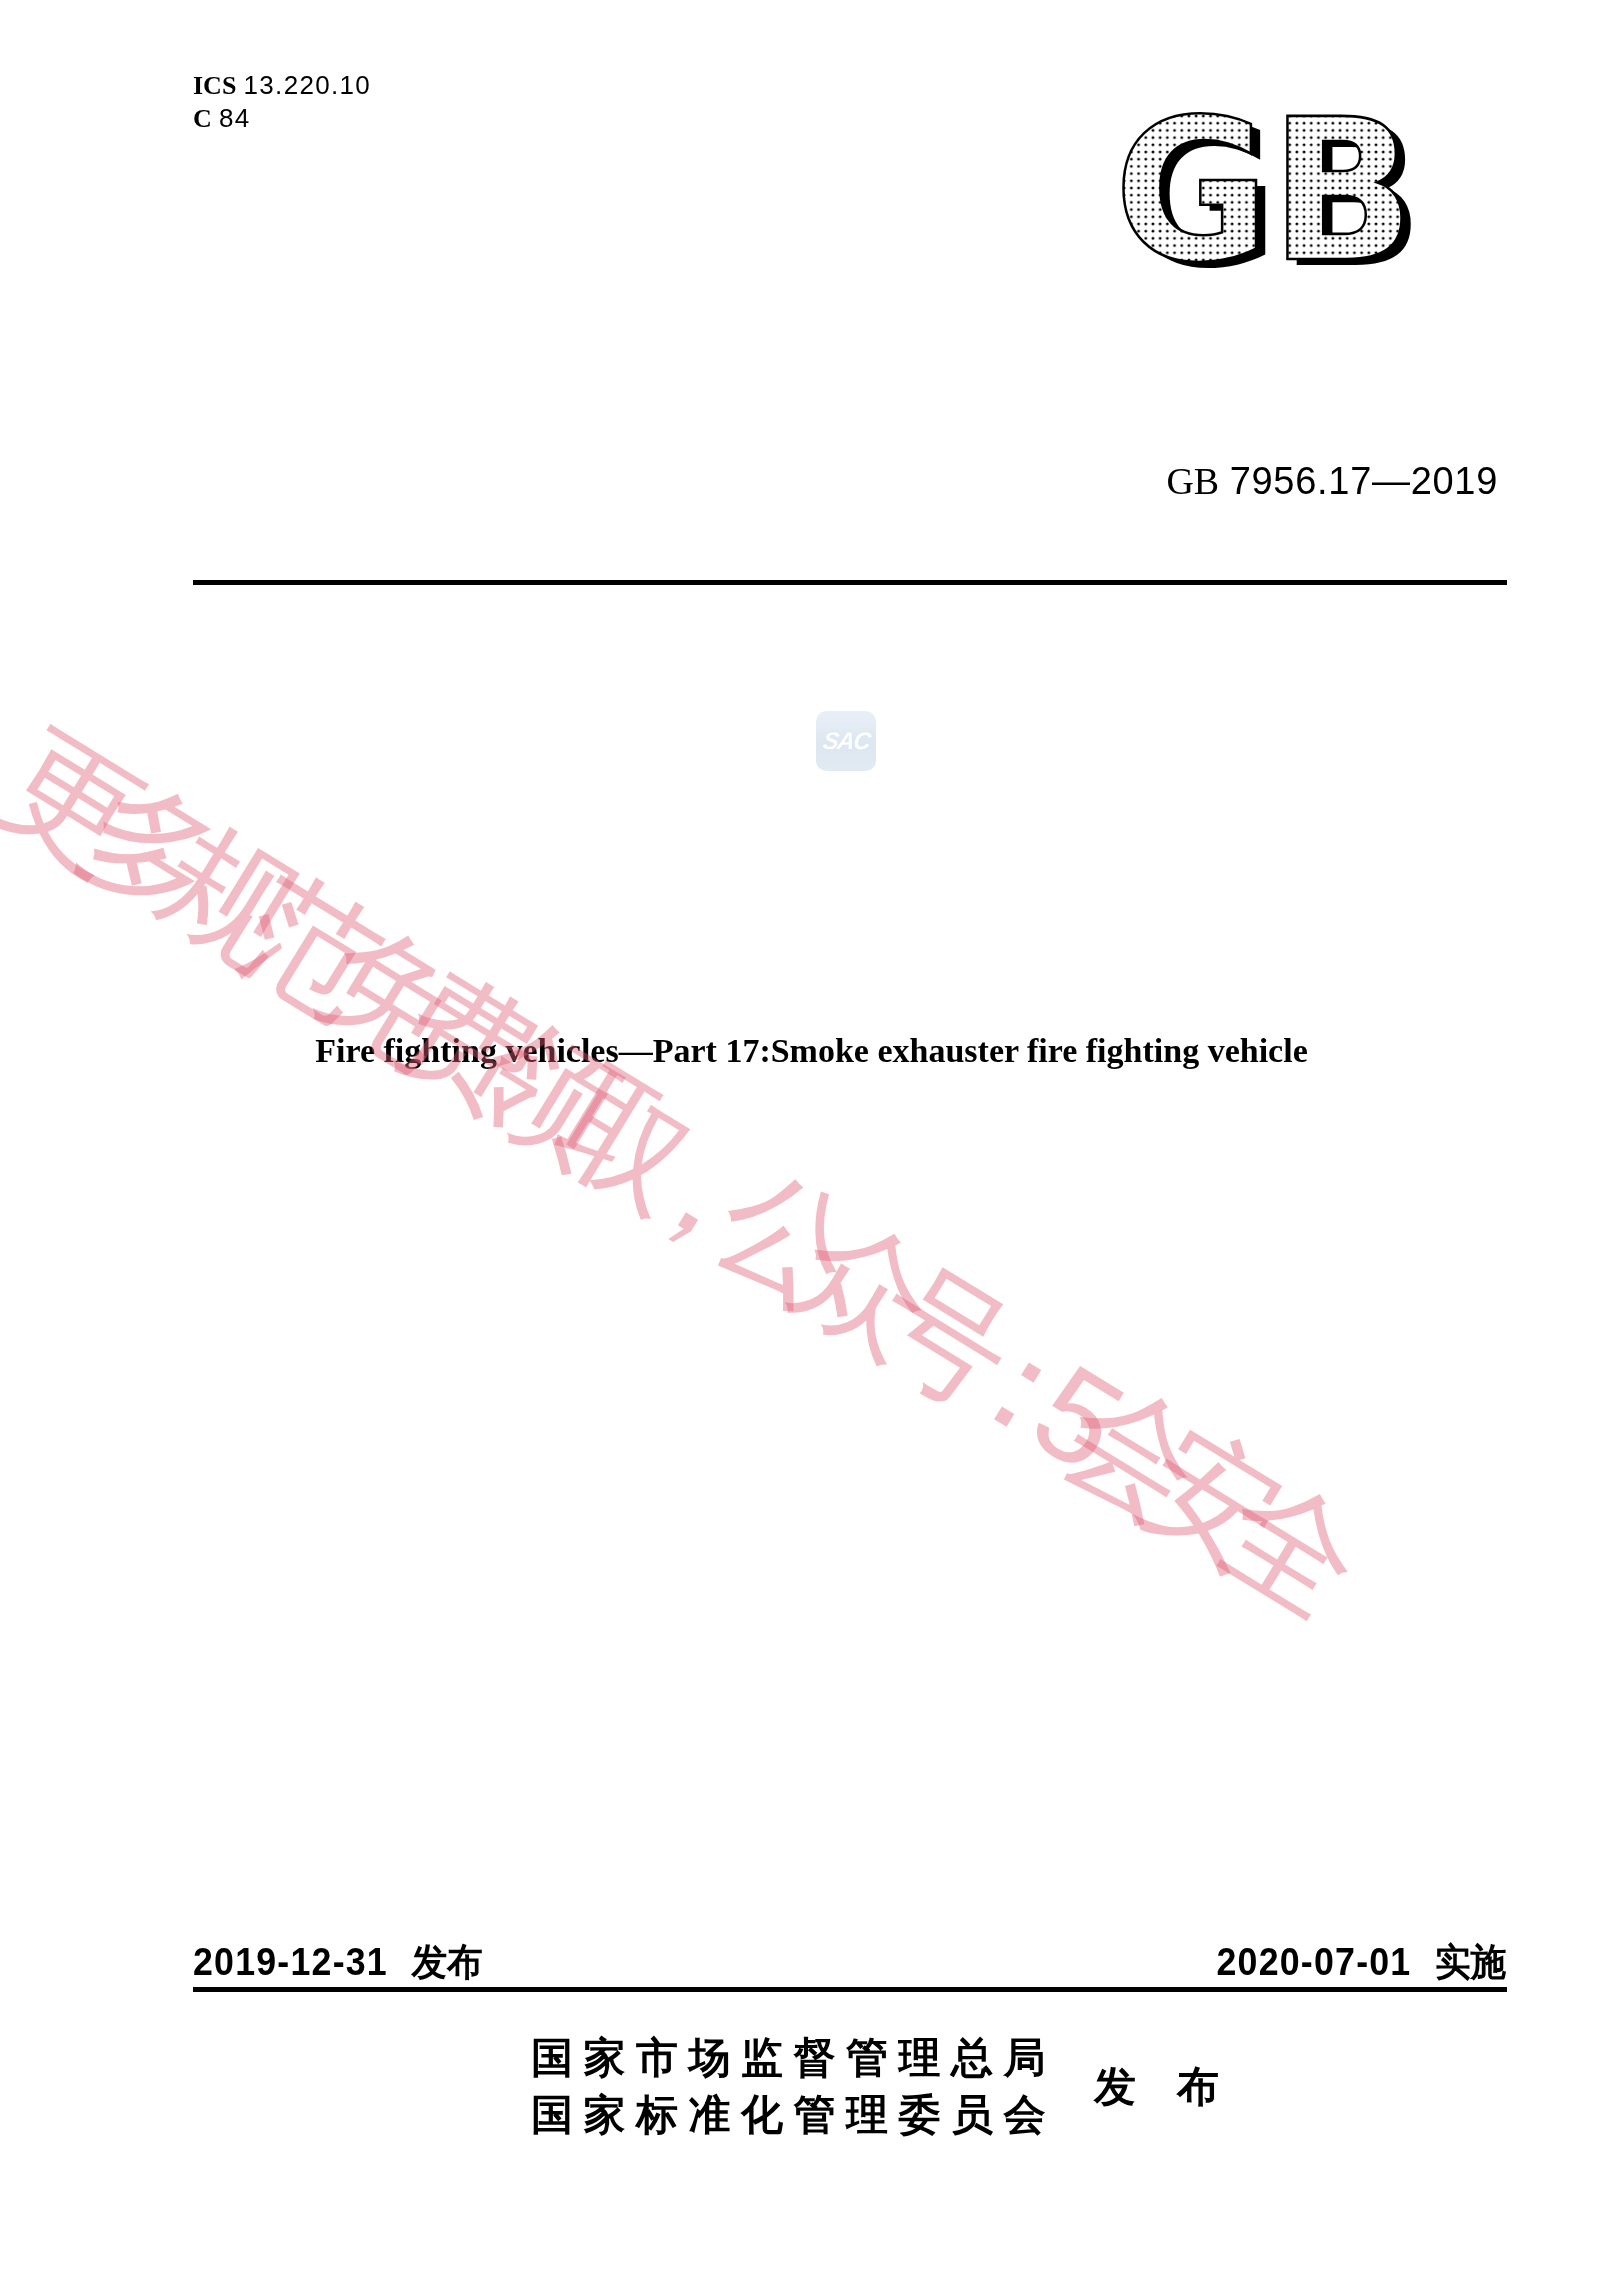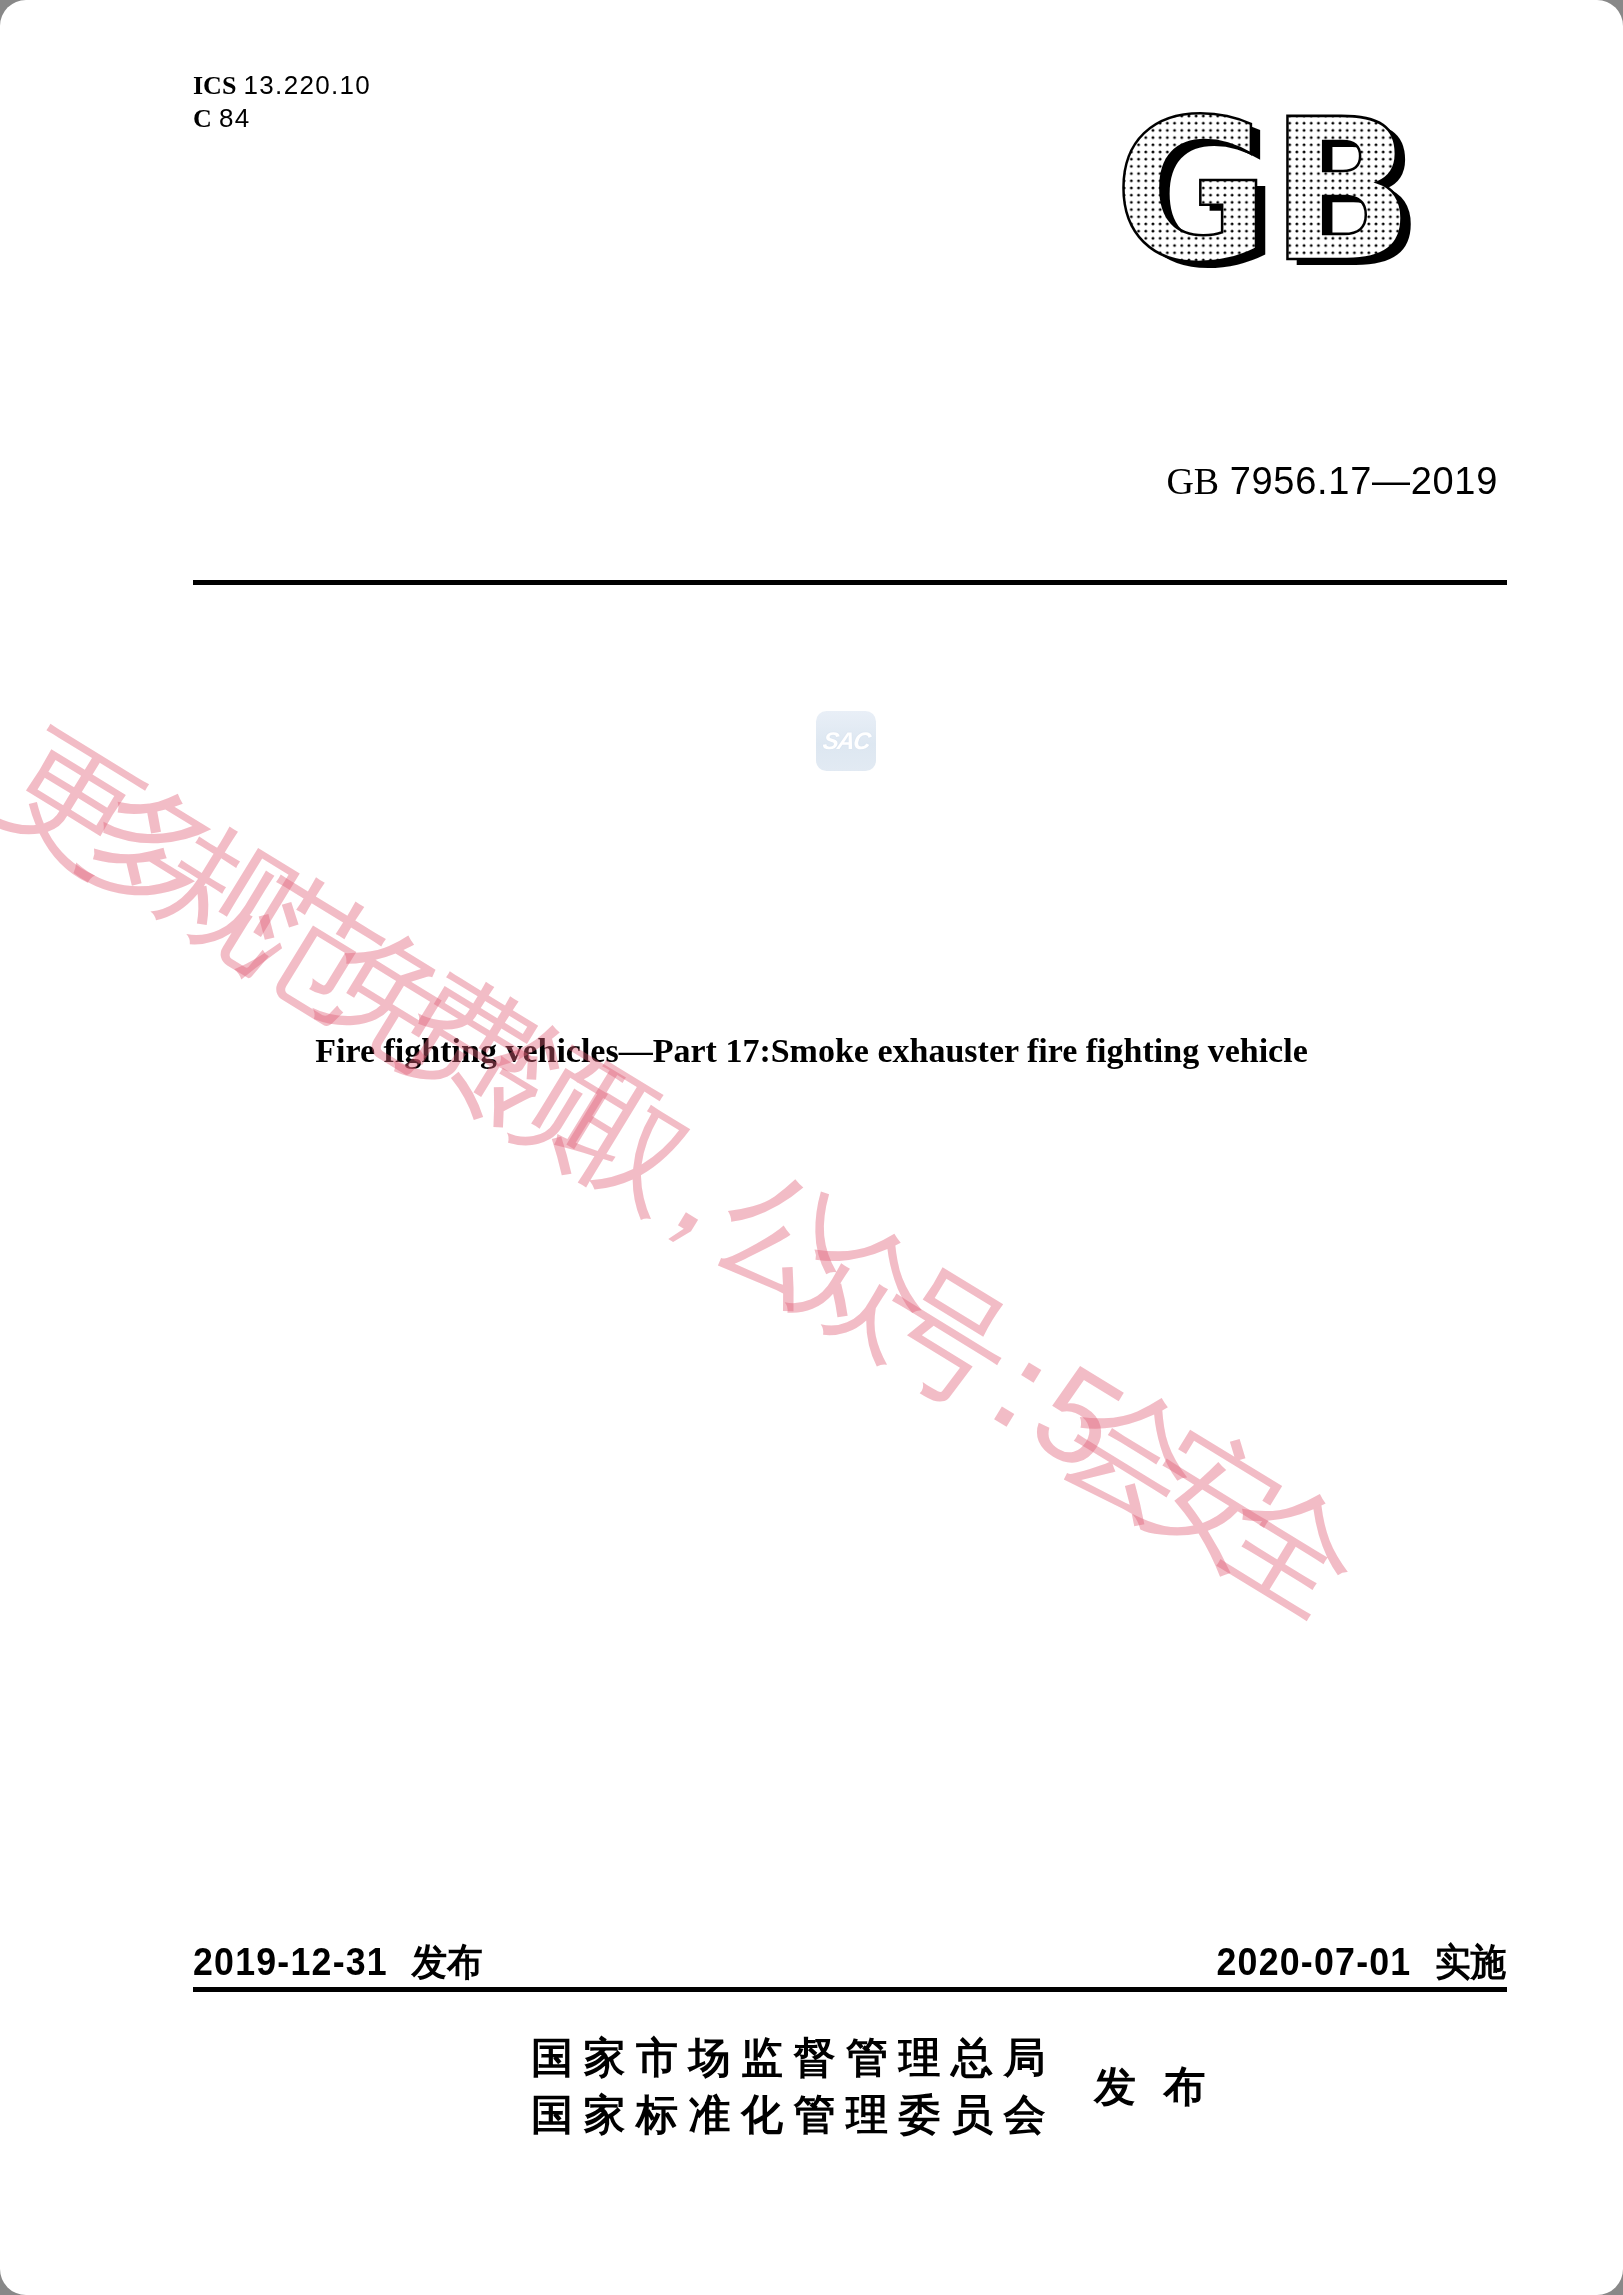--- a/index.html
+++ b/index.html
@@ -4,21 +4,20 @@
 <style>
   html,body{margin:0;padding:0;background:#888;}
   .page{
     position:relative;
     width:1623px;height:2295px;
     margin:0 auto;
     background:#ffffff;
     overflow:hidden;
     color:#000;
     font-family:"Liberation Sans","DejaVu Sans",sans-serif;
-    border-radius:26px;
   }
 
   
   .ics-block{position:absolute;left:193px;top:69px;line-height:33px;font-size:26px;}
   .ics-label{font-family:"Liberation Serif","DejaVu Serif",serif;font-weight:bold;}
   .ics-value{font-family:"Liberation Sans","DejaVu Sans",sans-serif;letter-spacing:1.3px;}
 
   
   .gb-logo{position:absolute;left:1106px;top:98px;width:317px;height:191px;}
 
@@ -87,21 +86,21 @@
   
   .pub-line{
     position:absolute;left:531px;
     font-family:"Liberation Serif","DejaVu Serif",serif;
     font-weight:bold;font-size:42px;letter-spacing:10.5px;white-space:nowrap;
   }
   .pub-line1{top:2030px;}
   .pub-line2{top:2087px;}
   .publish-label{
     position:absolute;left:1094px;top:2059px;
-    font-family:Liberation Sans, sans-serif;
+    font-family:Liberation Mono, monospace;
     font-weight:bold;font-size:42px;letter-spacing:7.9px;white-space:nowrap;
   }
 </style>
 </head>
 <body>
 
 <div class="page">
 
   <div class="ics-block">
     <div>

